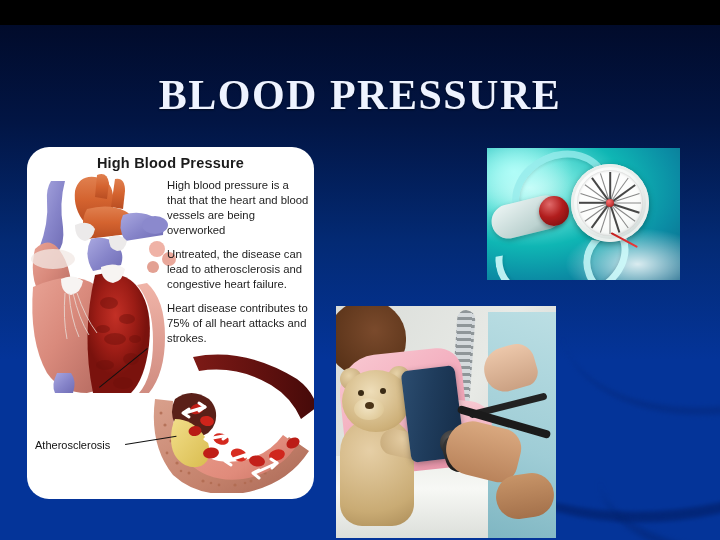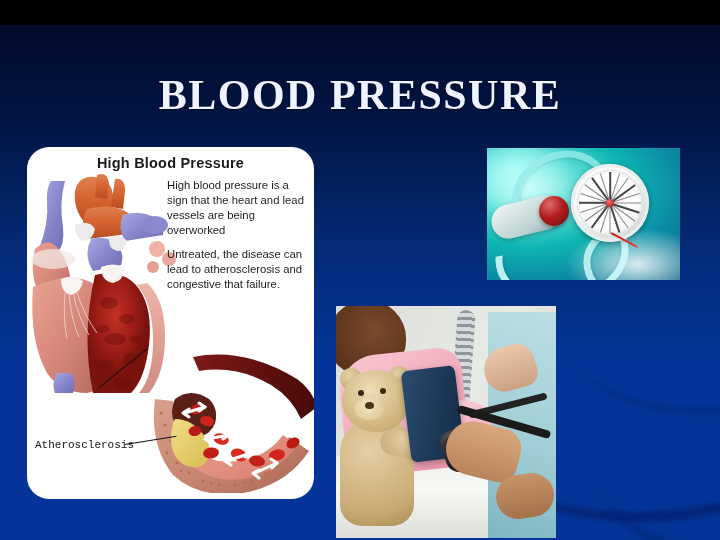--- a/index.html
+++ b/index.html
@@ -119,21 +119,21 @@
   }
 
   .label {
     position: absolute;
     font-size: 11px;
     color: #111;
     line-height: 1.2;
     white-space: pre-line;
   }
   .label-enlarged { left: 22px; top: 242px; }
-  .label-athero   { left: 8px;  top: 292px; font-family: Liberation Mono, monospace; }
+  .label-athero   { left: 8px;  top: 292px; }
 
   .leader {
     position: absolute;
     background: #111;
     height: 1px;
     transform-origin: 0 0;
   }
   .leader-1 { left: 72px; top: 240px; width: 62px; transform: rotate(-39deg); }
   .leader-2 { left: 98px; top: 297px; width: 52px; transform: rotate(-9deg); }
 
@@ -439,22 +439,23 @@
         <path d="M42 130 q2 26 10 44"></path>
           <path d="M46 130 q6 26 16 42"></path>
         <path d="M38 130 q-2 26 2 46"></path>
           <path d="M50 130 q8 24 20 40"></path>
       </g>
 
       <path d="M30 210 q-6 12 -2 20 l18 0 q4 -12 -2 -20 z" fill="url(#gVein)"></path>
     </svg>
 
     <div class="hbp-text">
-      <p>High blood pressure is a sign that the heart and lead vessels are being overworked</p>
-      <p>Untreated, the disease can lead to atherosclerosis and congestive that failure.</p>
+      <p>High blood pressure is a that that the heart and blood vessels are being overworked</p>
+      <p>Untreated, the disease can lead to atherosclerosis and congestive heart failure.</p>
+      <p>Heart disease contributes to 75% of all heart attacks and strokes.</p>
     </div>
 
     <svg class="artery-art" viewBox="0 0 172 150">
       <defs>
         <linearGradient id="gWall" x1="0" y1="0" x2="1" y2="1">
           <stop offset="0%" stop-color="#d9a08c"></stop>
             <stop offset="60%" stop-color="#c4826c"></stop>
             <stop offset="100%" stop-color="#a86654"></stop>
         </linearGradient>
         <linearGradient id="gLumen" x1="0" y1="0" x2="1" y2="1">

